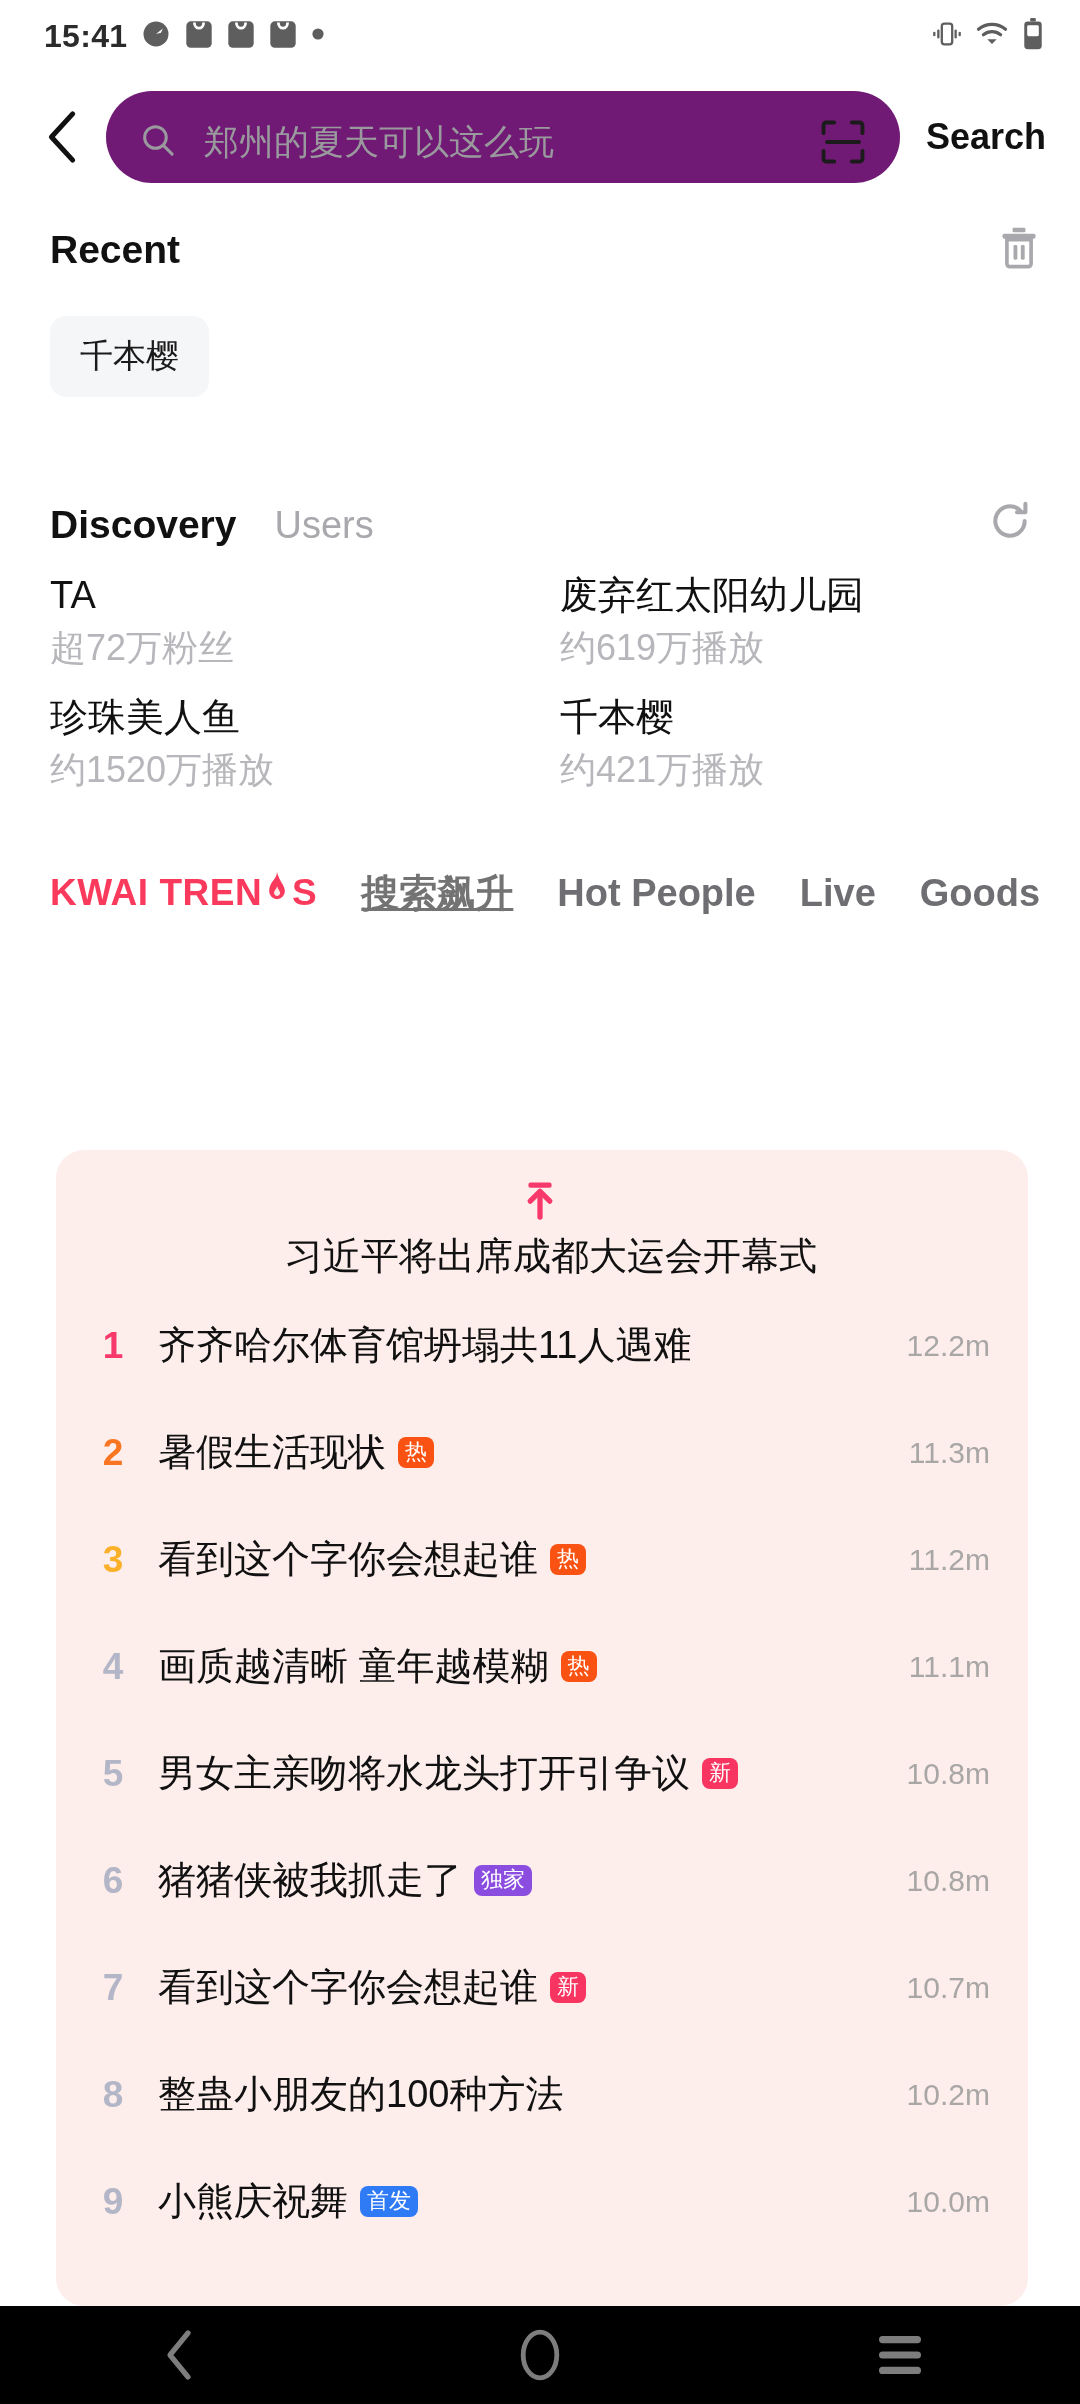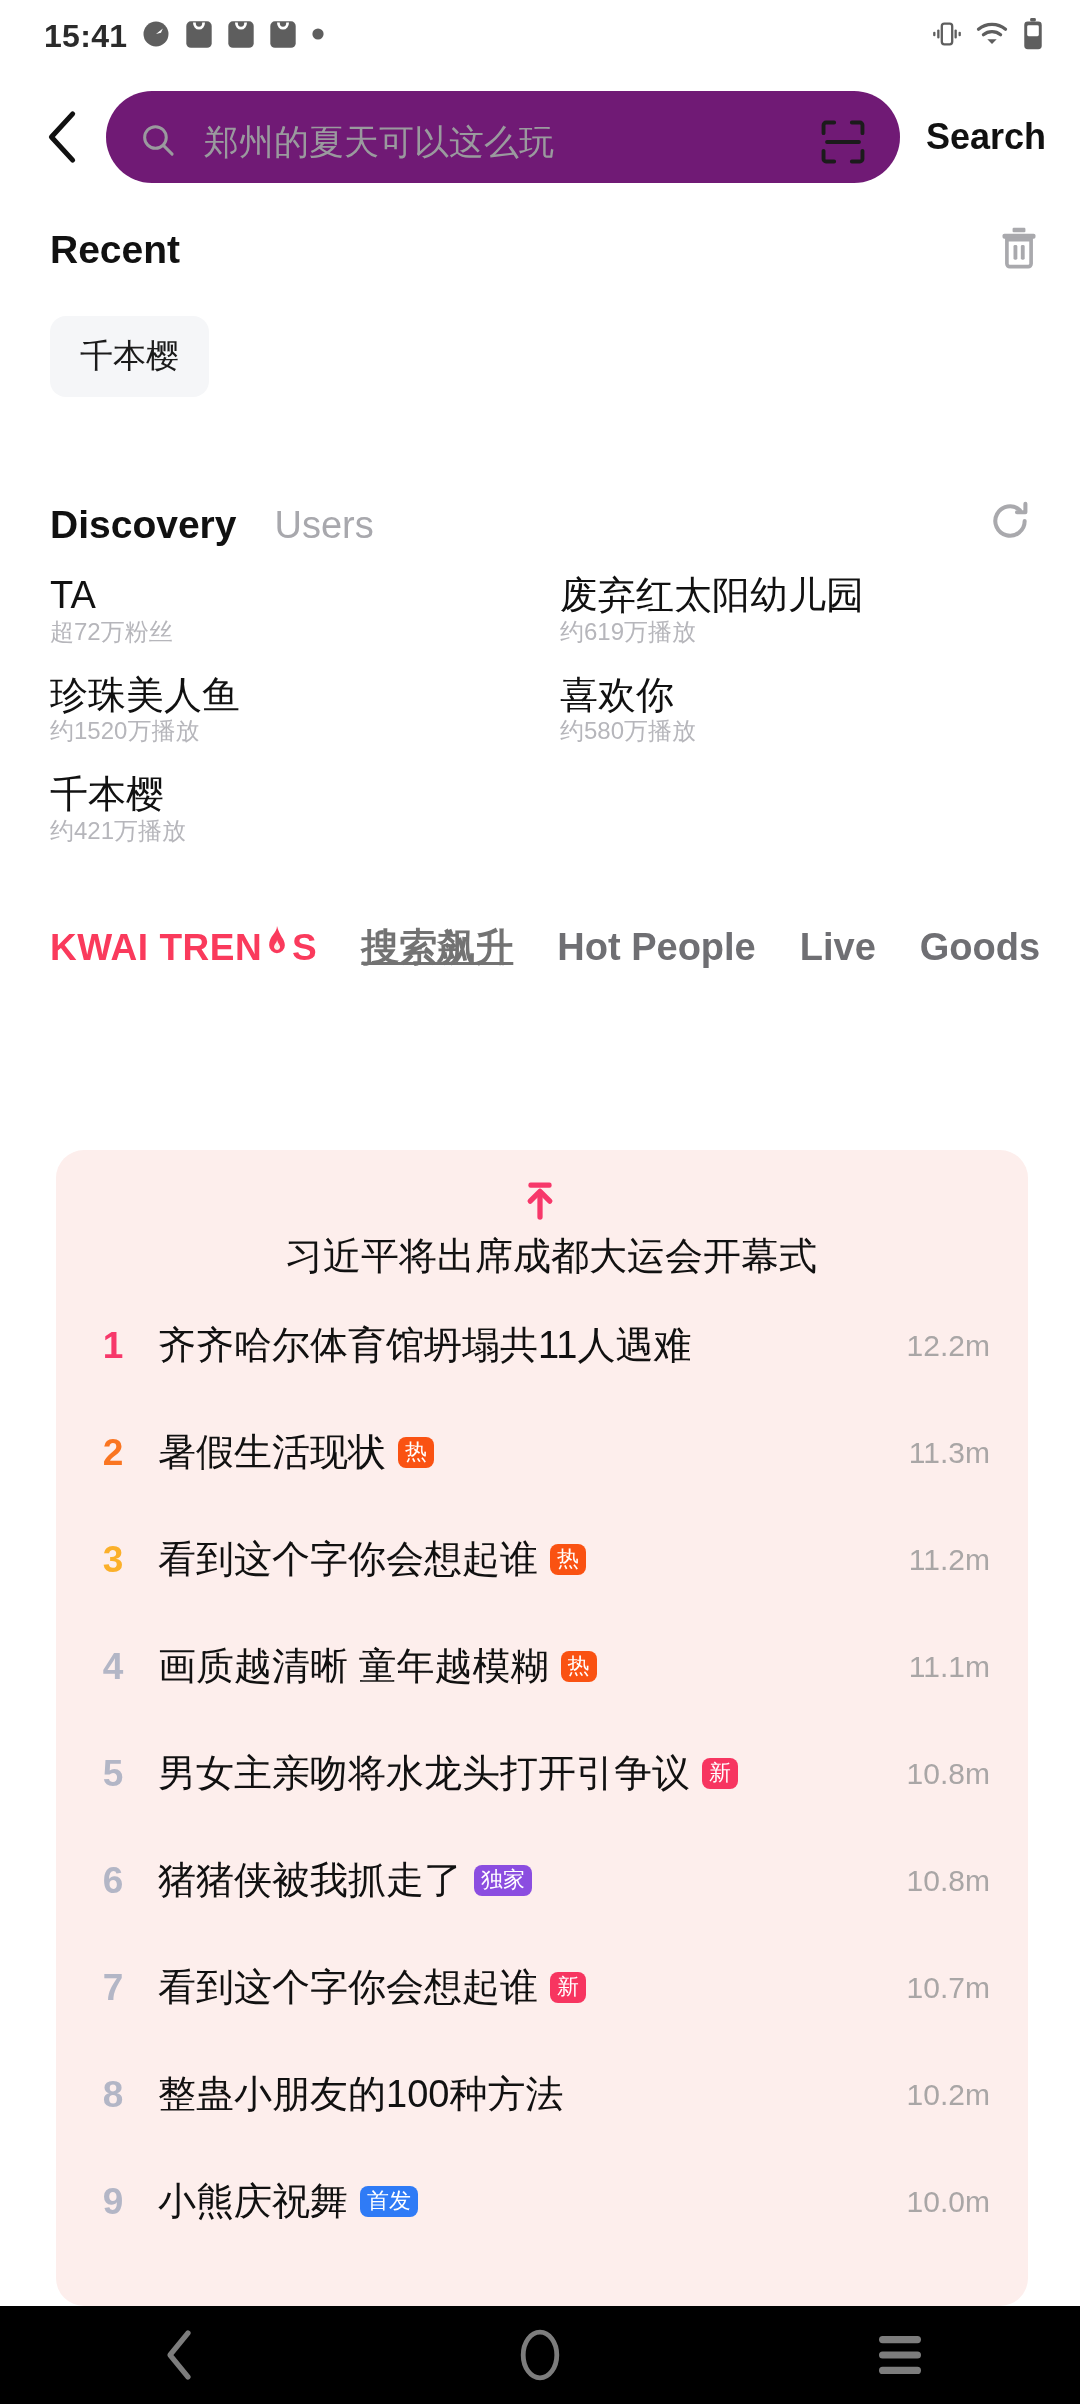--- a/index.html
+++ b/index.html
@@ -61,21 +61,21 @@
 
   .disc-grid {
     display: grid; grid-template-columns: 1fr 1fr;
     padding: 26px 50px 0 50px; column-gap: 40px; row-gap: 26px;
   }
   .disc-item { min-width: 0; }
   .disc-item .t {
     font-size: 38px; color: #111; white-space: nowrap; overflow: hidden; text-overflow: clip;
     line-height: 1.18;
   }
-  .disc-item .s { font-size: 24px; color: #b6b6bb; line-height: 1.2; }
+  .disc-item .s { font-size: 36px; color: #b6b6bb; margin-top: 8px; line-height: 1.2; }
 
   
   .trend-tabs {
     display: flex; align-items: center; gap: 44px; padding: 0 0 0 50px;
     height: 92px; margin-top: 56px; overflow: hidden; white-space: nowrap;
   }
   .kwai-logo {
     display: flex; align-items: center; font-size: 37px; font-weight: 800;
     color: #fa3a5c; letter-spacing: .5px; font-family: "Liberation Sans", sans-serif;
   }
@@ -243,24 +243,20 @@
     </div>
     <div class="disc-item">
       <div class="t">废弃红太阳幼儿园</div>
       <div class="s">约619万播放</div>
     </div>
     <div class="disc-item">
       <div class="t">珍珠美人鱼</div>
       <div class="s">约1520万播放</div>
     </div>
     <div class="disc-item">
-      <div class="t">喜欢你</div>
-      <div class="s">约580万播放</div>
-    </div>
-    <div class="disc-item">
       <div class="t">千本樱</div>
       <div class="s">约421万播放</div>
     </div>
   </div>
 
   <div class="trend-tabs">
     <div class="kwai-logo">
       <span>KWAI TREN</span>
       <span class="flame">
         <svg width="28" height="36" viewBox="0 0 16 22">

